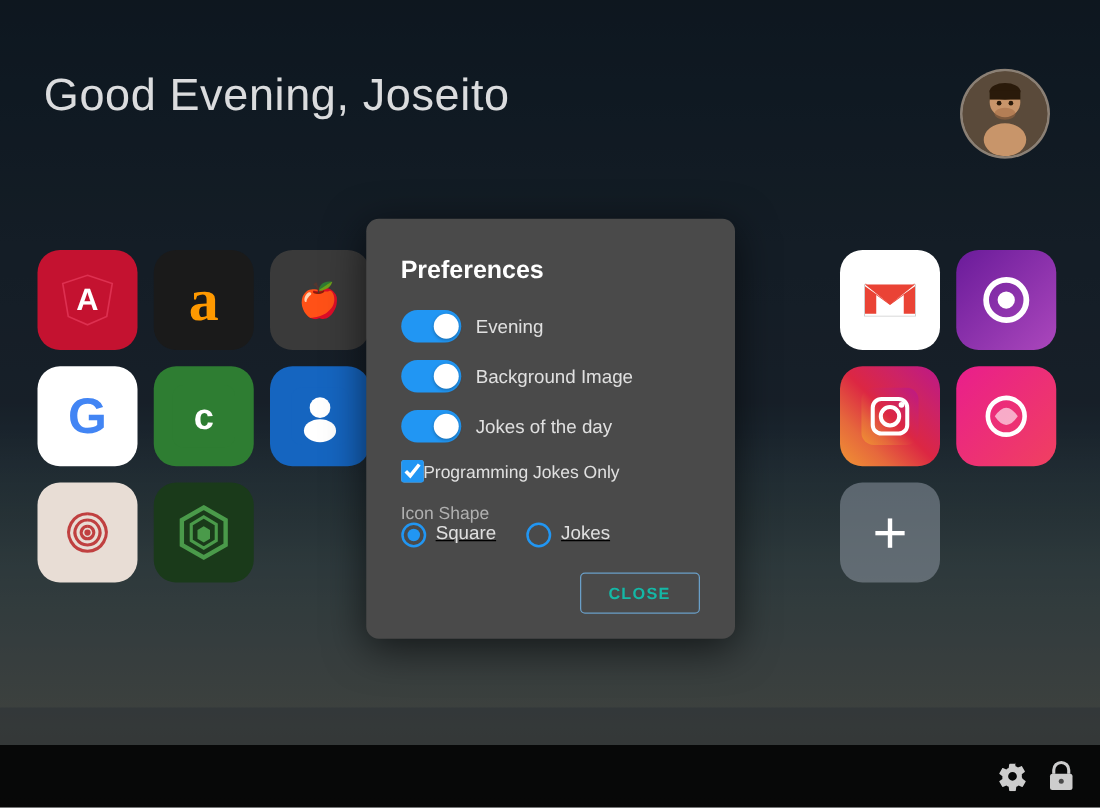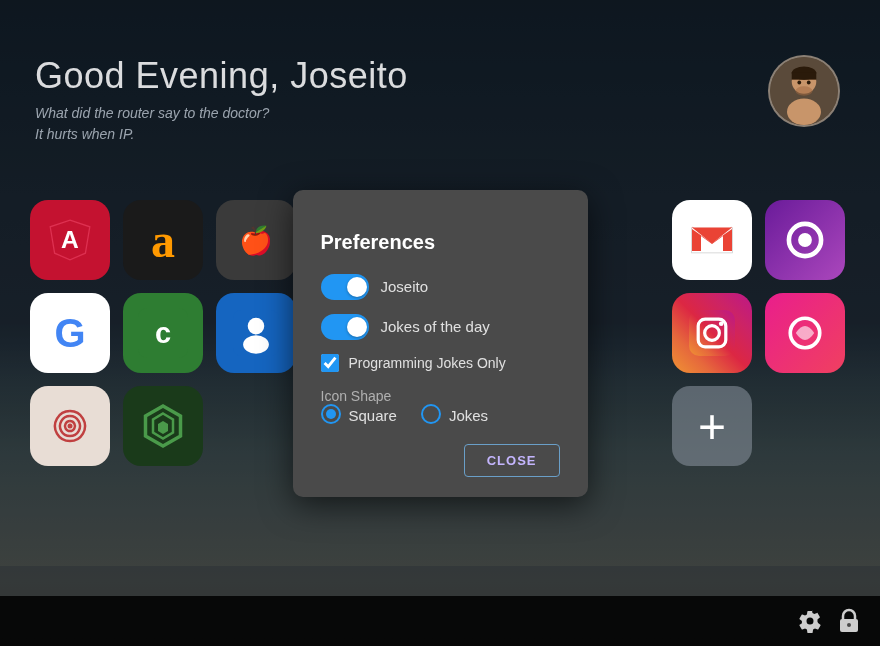--- a/index.html
+++ b/index.html
@@ -179,21 +179,21 @@
       display: flex;
       align-items: center;
       justify-content: center;
     }
 
     
     #preferences-dialog {
       background: #4a4a4a;
       border-radius: 10px;
       width: 295px;
-      padding: 41px 28px 20px;
+      padding: 30px 28px 20px;
       box-shadow: 0 8px 32px rgba(0,0,0,0.6);
       position: relative;
       top: 20px;
     }
 
     #pref-title {
       font-size: 20px;
       font-weight: 600;
       color: #ffffff;
       margin-bottom: 20px;
@@ -236,21 +236,21 @@
       height: 20px;
       border-radius: 50%;
       background: white;
       box-shadow: 0 1px 3px rgba(0,0,0,0.3);
     }
 
     
     .pref-checkbox-row {
       display: flex;
       align-items: center;
-      gap: 10px;
+      gap: 0;
       margin-bottom: 16px;
       padding-left: 0;
     }
 
     .pref-checkbox {
       width: 18px;
       height: 18px;
       accent-color: #2196F3;
       cursor: pointer;
     }
@@ -271,23 +271,24 @@
     }
 
     .radio-row {
       display: flex;
       align-items: center;
       gap: 24px;
     }
 
     .radio-option {
       display: flex;
-      align-items: flex-end;
+      align-items: flex-start;
       gap: 8px;
       cursor: pointer;
+      text-decoration: underline;
     }
 
     .radio-btn {
       width: 20px;
       height: 20px;
       border-radius: 50%;
       border: 2px solid #2196F3;
       display: flex;
       align-items: center;
       justify-content: center;
@@ -310,21 +311,21 @@
     
     #close-btn-row {
       display: flex;
       justify-content: flex-end;
       margin-top: 20px;
     }
 
     #close-btn {
       background: transparent;
       border: 1px solid #6a9fc8;
-      color: #c4b5fd;
+      color: #14b8a6;
       font-size: 13px;
       font-weight: 600;
       letter-spacing: 1px;
       padding: 8px 22px;
       border-radius: 4px;
       cursor: pointer;
     }
 
     
     .bottom-icon {
@@ -337,24 +338,20 @@
     }
   </style>
 </head>
 <body>
 
 <div id="bg"></div>
 <div id="overlay"></div>
 
 <div id="header">
   <div id="greeting">Good Evening, Joseito</div>
-  <div id="joke">
-    <span>What did the router say to the doctor?</span><br>
-    <span>It hurts when IP.</span>
-  </div>
 </div>
 
 <div id="avatar">
   <svg viewBox="0 0 72 72" xmlns="http://www.w3.org/2000/svg">
     <circle cx="36" cy="36" r="36" fill="#5a4a3a"></circle>
 
     <circle cx="36" cy="26" r="13" fill="#c8956a"></circle>
 
     <ellipse cx="36" cy="58" rx="18" ry="14" fill="#c8956a"></ellipse>
 
@@ -474,23 +471,30 @@
 
 <div id="modal-backdrop">
   <div id="preferences-dialog">
     <div id="pref-title">Preferences</div>
 
     <div class="pref-row">
       <div class="toggle-switch">
         <div class="toggle-track"></div>
         <div class="toggle-thumb"></div>
       </div>
-      <span class="pref-label">Joseito</span>
+      <span class="pref-label">Evening</span>
     </div>
 
+    <div class="pref-row">
+      <div class="toggle-switch">
+        <div class="toggle-track"></div>
+        <div class="toggle-thumb"></div>
+      </div>
+      <span class="pref-label">Background Image</span>
+    </div>
 
     <div class="pref-row">
       <div class="toggle-switch">
         <div class="toggle-track"></div>
         <div class="toggle-thumb"></div>
       </div>
       <span class="pref-label">Jokes of the day</span>
     </div>
 
     <div class="pref-checkbox-row">

